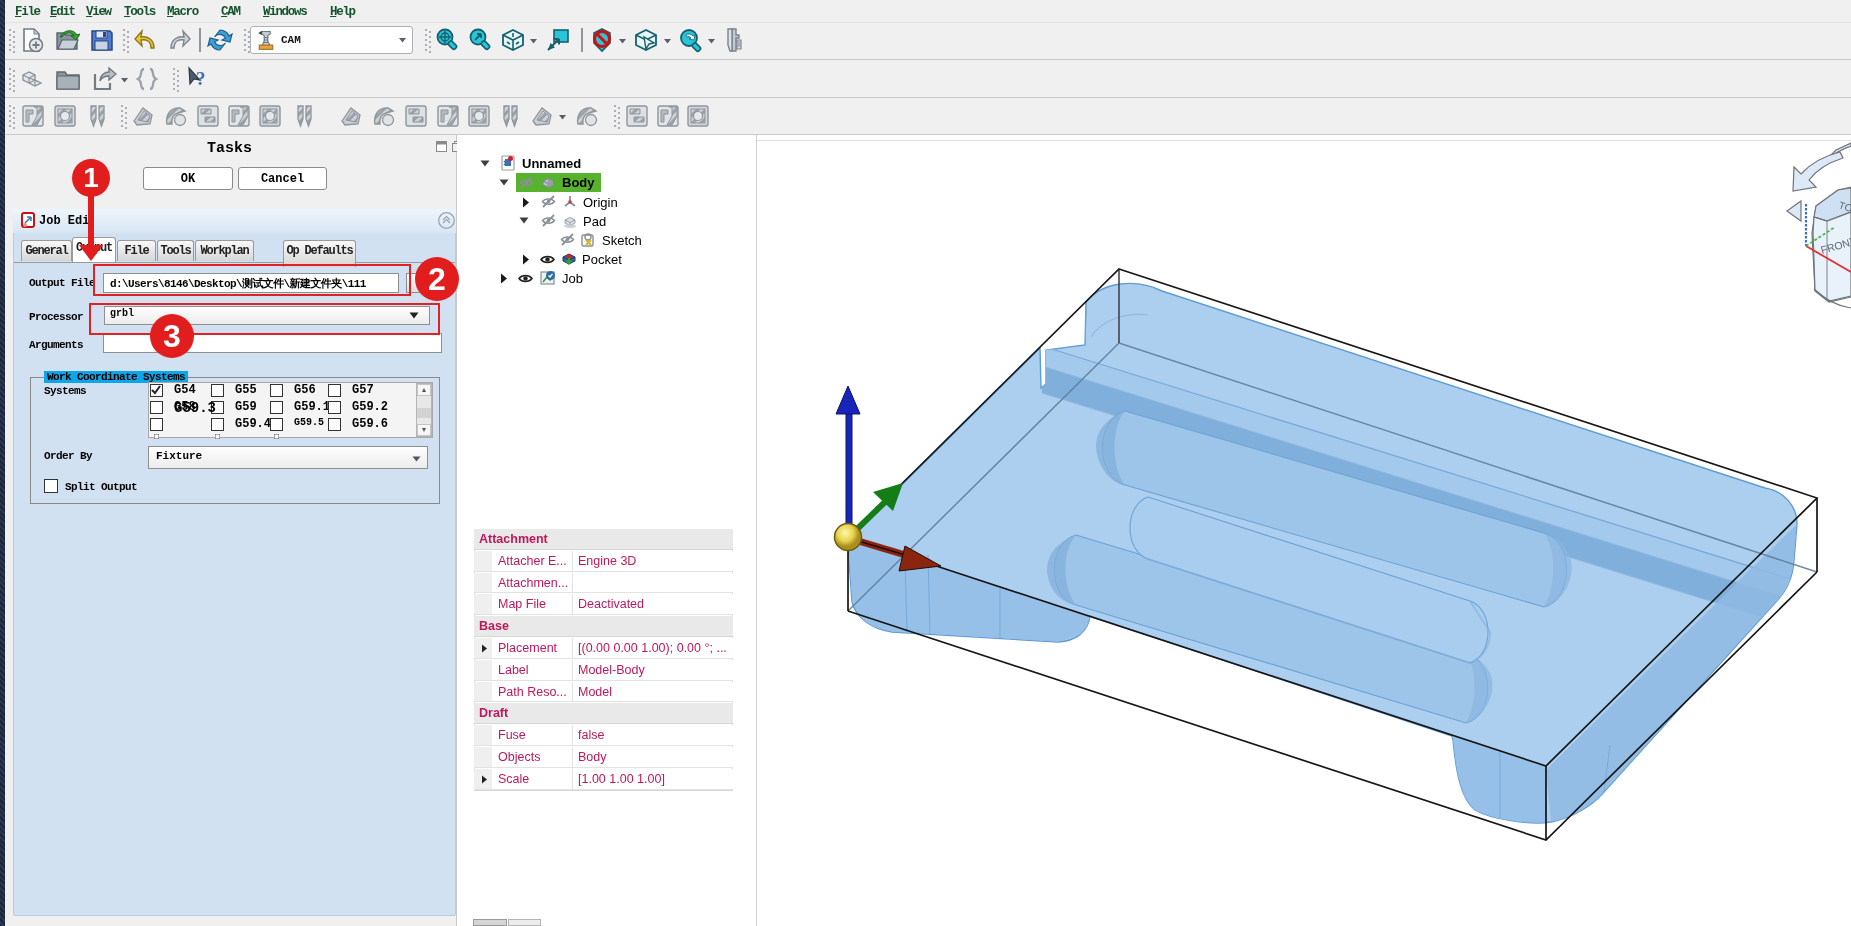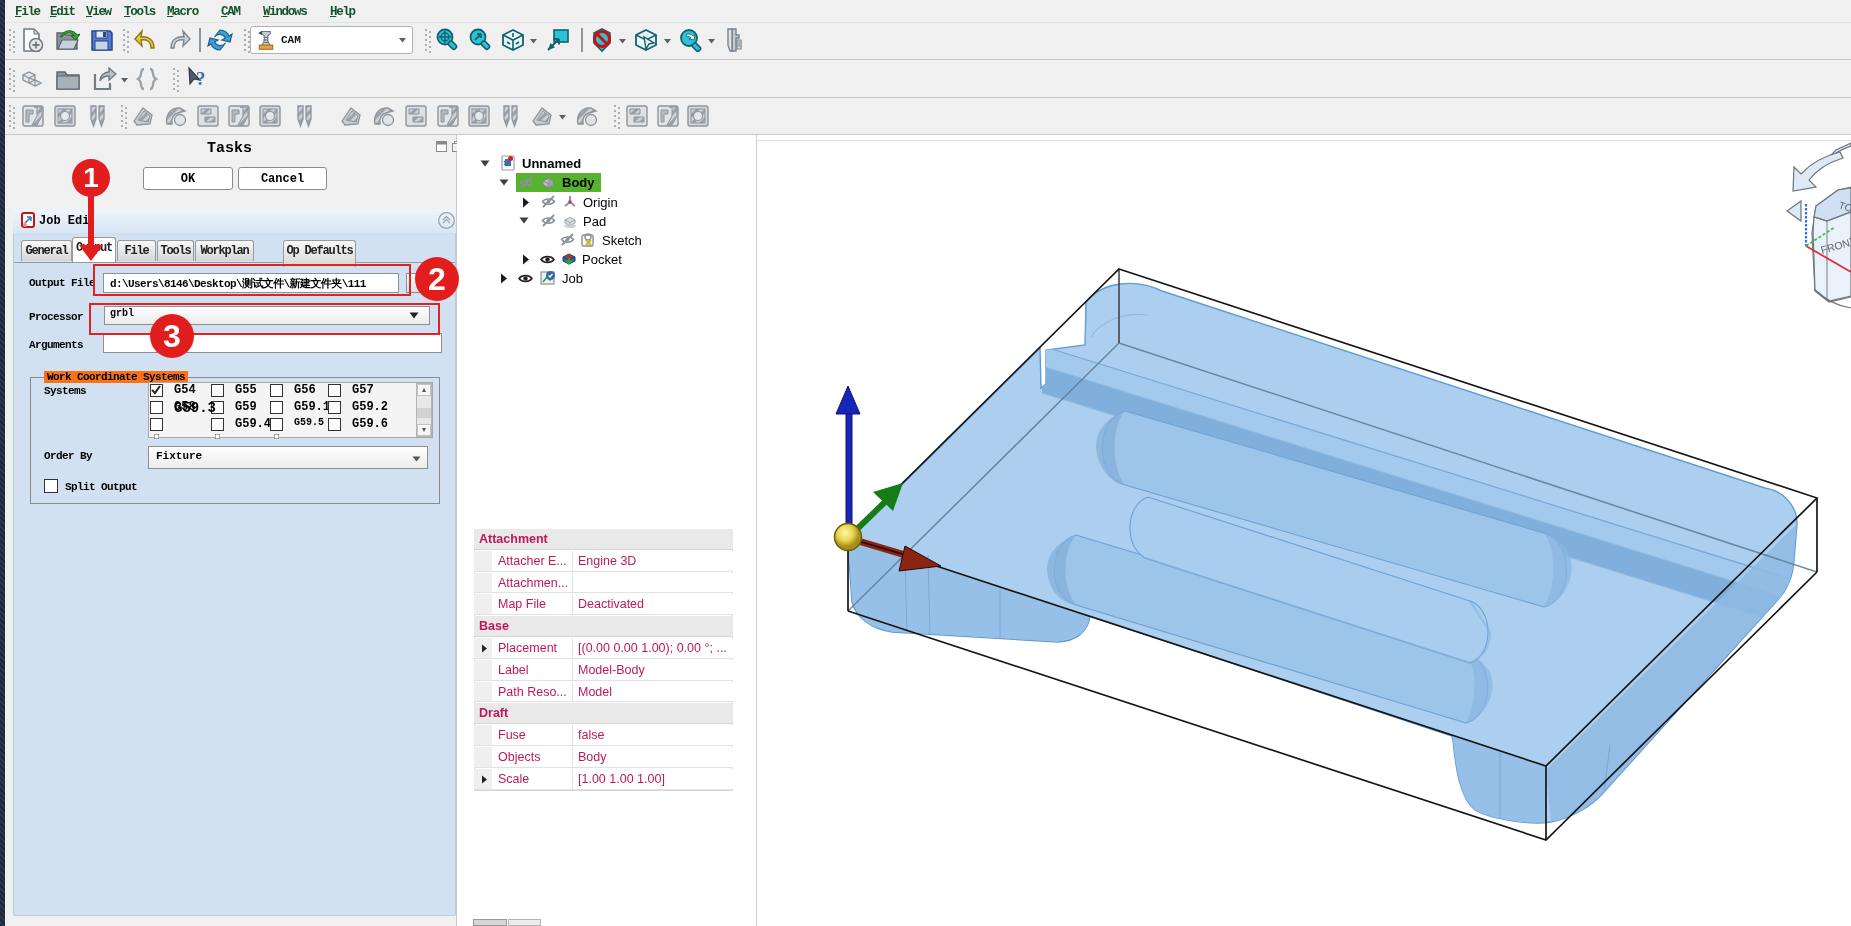--- a/index.html
+++ b/index.html
@@ -541,21 +541,21 @@
 <div style="position:absolute;left:104px;top:306px;width:326px;height:19px;background:linear-gradient(#fefefe,#ececec);border:1px solid #8f8f8f"></div>
 <div class="mono" style="position:absolute;left:110px;top:308px;font-size:10px;font-weight:bold">grbl</div>
 <svg style="position:absolute;left:409px;top:312px" width="10" height="7">
       <path d="M0.5 0.5 h9 l-4.5 6 z" fill="#222"></path>
     </svg>
 
 <div class="lbl" style="left:29px;top:339px">Arguments</div>
 <div class="inp" style="left:103px;top:333px;width:339px;height:20px"></div>
 
 <div style="position:absolute;left:30px;top:377px;width:410px;height:127px;border:1px solid #8a8a8a"></div>
-<div class="lbl" style="left:44px;top:371px;background:#f97316;padding:0 3px">Work Coordinate Systems</div>
+<div class="lbl" style="left:44px;top:371px;background:#0ea5e9;padding:0 3px">Work Coordinate Systems</div>
 <div class="lbl" style="left:44px;top:385px">Systems</div>
 <div style="position:absolute;left:148px;top:382px;width:285px;height:56px;background:#f4f4f4;border:1px solid #a8a8a8"></div>
 <svg style="position:absolute;left:150px;top:384px" width="13" height="13" viewBox="0 0 13 13">
       <rect x="0.5" y="0.5" width="12" height="12" fill="#fff" stroke="#333"></rect>
       <path d="M2 6 l3 3 5 -7" stroke="#222" stroke-width="2" fill="none"></path>
     </svg>
     <div class="mono" style="position:absolute;left:174px;top:383px;font-size:12px;font-weight:bold">G54</div>
     <svg style="position:absolute;left:211px;top:384px" width="13" height="13" viewBox="0 0 13 13">
       <rect x="0.5" y="0.5" width="12" height="12" fill="#fff" stroke="#333"></rect>
     </svg>

